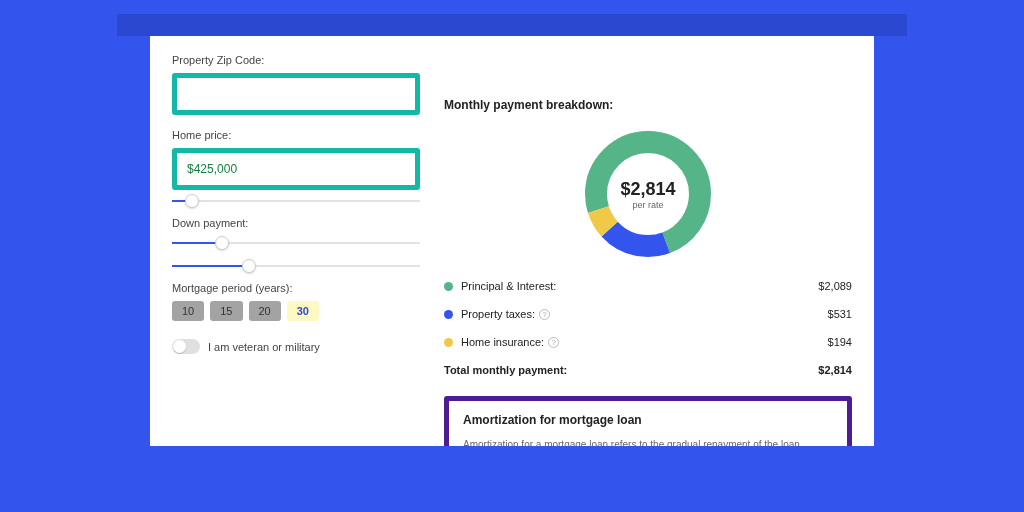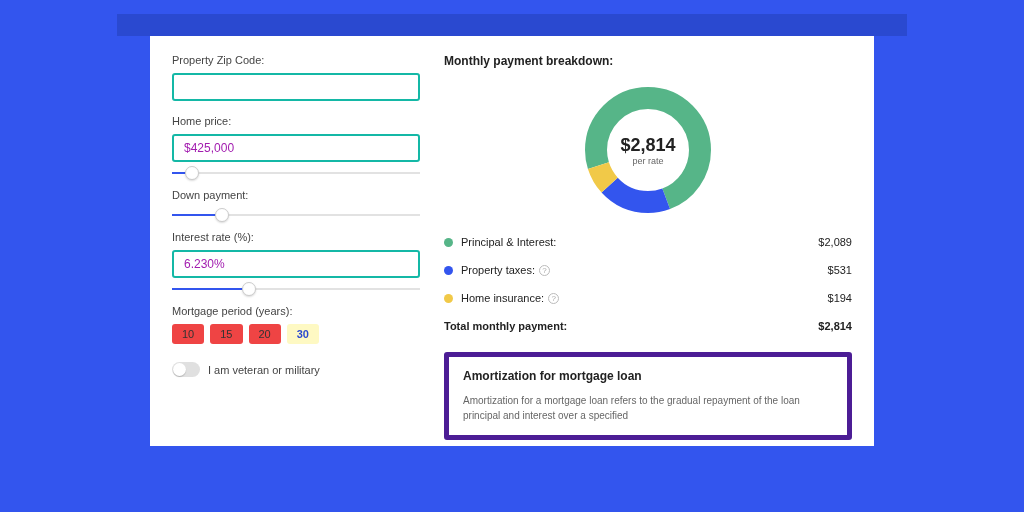--- a/index.html
+++ b/index.html
@@ -49,25 +49,25 @@
   .label {
     font-size: 11px;
     color: #444;
     margin-bottom: 7px;
   }
   .group { margin-bottom: 14px; }
   .group-tight { margin-bottom: 4px; }
   .input {
     width: 100%;
     height: 28px;
-    border: 2px solid #14b8a6;
+    border: 5px solid #14b8a6;
     border-radius: 3px;
-    padding: 8px 10px;
+    padding: 16px 10px;
     font-size: 12px;
-    color: #a21caf;
+    color: #15803d;
     background: #fff;
   }
   .two {
     display: flex;
     gap: 8px;
   }
   .two .input:first-child { flex: 2; }
   .two .input:last-child  { flex: 1; }
   .slider-wrap {
     width: 100%;
@@ -102,21 +102,21 @@
     transform: translateX(-50%);
   }
   .pills {
     display: flex;
     gap: 6px;
   }
   .pill {
     padding: 4px 10px;
     font-size: 11px;
     border-radius: 3px;
-    background: #ef4444;
+    background: #a3a3a3;
     color: #333;
     cursor: pointer;
   }
   .pill.active {
     background: #fef9c3;
     color: #2a49d0;
     font-weight: 600;
   }
   .toggle-row {
     display: flex;
@@ -138,20 +138,21 @@
     background: #fff;
     position: absolute;
     top: 1px;
     left: 1px;
     box-shadow: 0 1px 1px rgba(0,0,0,0.2);
   }
   .right-title {
     font-size: 12px;
     font-weight: 700;
     margin-bottom: 10px;
+    margin-top: 44px;
   }
   .donut-wrap {
     display: flex;
     justify-content: center;
     padding: 6px 0 12px;
   }
   .donut {
     position: relative;
     width: 132px;
     height: 132px;
@@ -241,24 +242,20 @@
 
       <div class="group-tight">
         <div class="label">Down payment:</div>
       </div>
       <div class="slider-wrap">
         <div class="slider-track"></div>
         <div class="slider-fill" style="width:20%"></div>
         <div class="slider-thumb" style="left:20%"></div>
       </div>
 
-      <div class="group-tight">
-        <div class="label">Interest rate (%):</div>
-        <input class="input" value="6.230%" style="">
-      </div>
       <div class="slider-wrap">
         <div class="slider-track"></div>
         <div class="slider-fill" style="width:31%"></div>
         <div class="slider-thumb" style="left:31%"></div>
       </div>
 
       <div class="group">
         <div class="label">Mortgage period (years):</div>
         <div class="pills" id="period-pills">
             <div class="pill">10</div>

